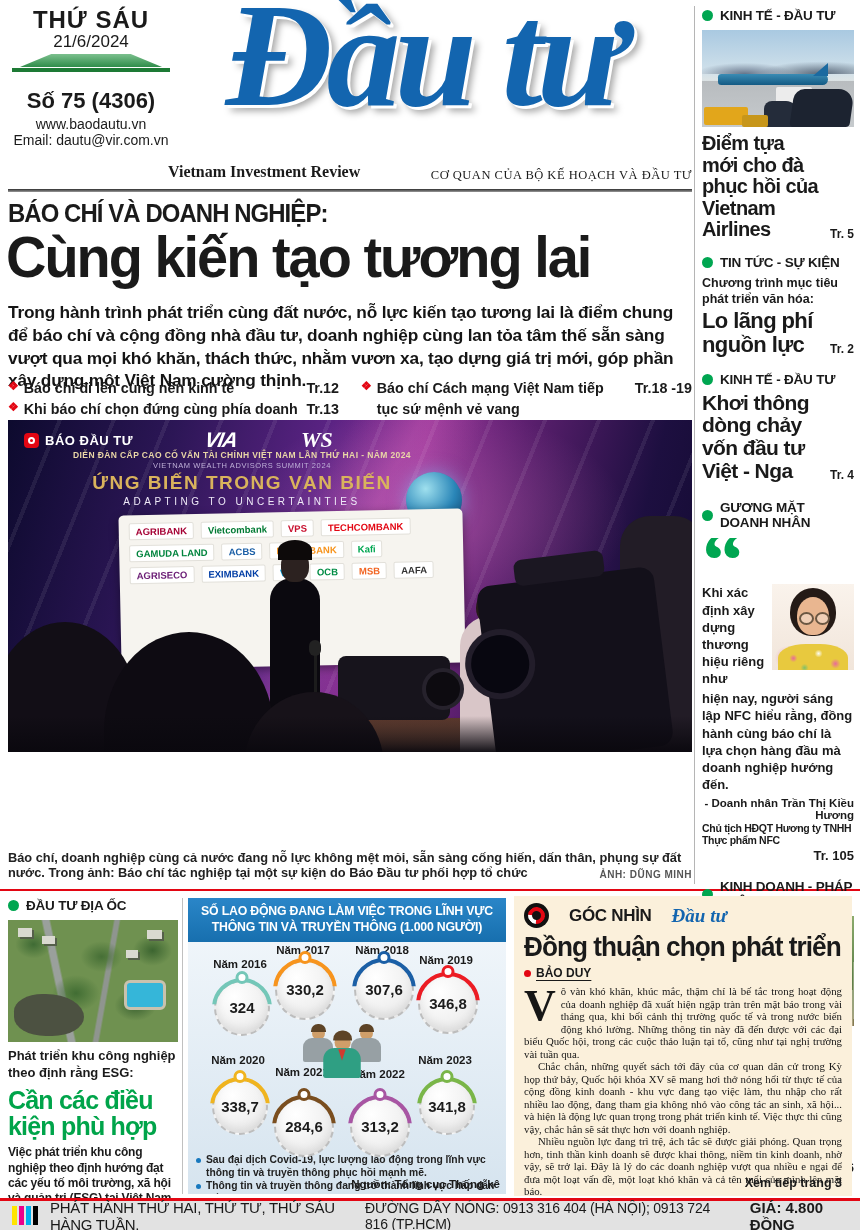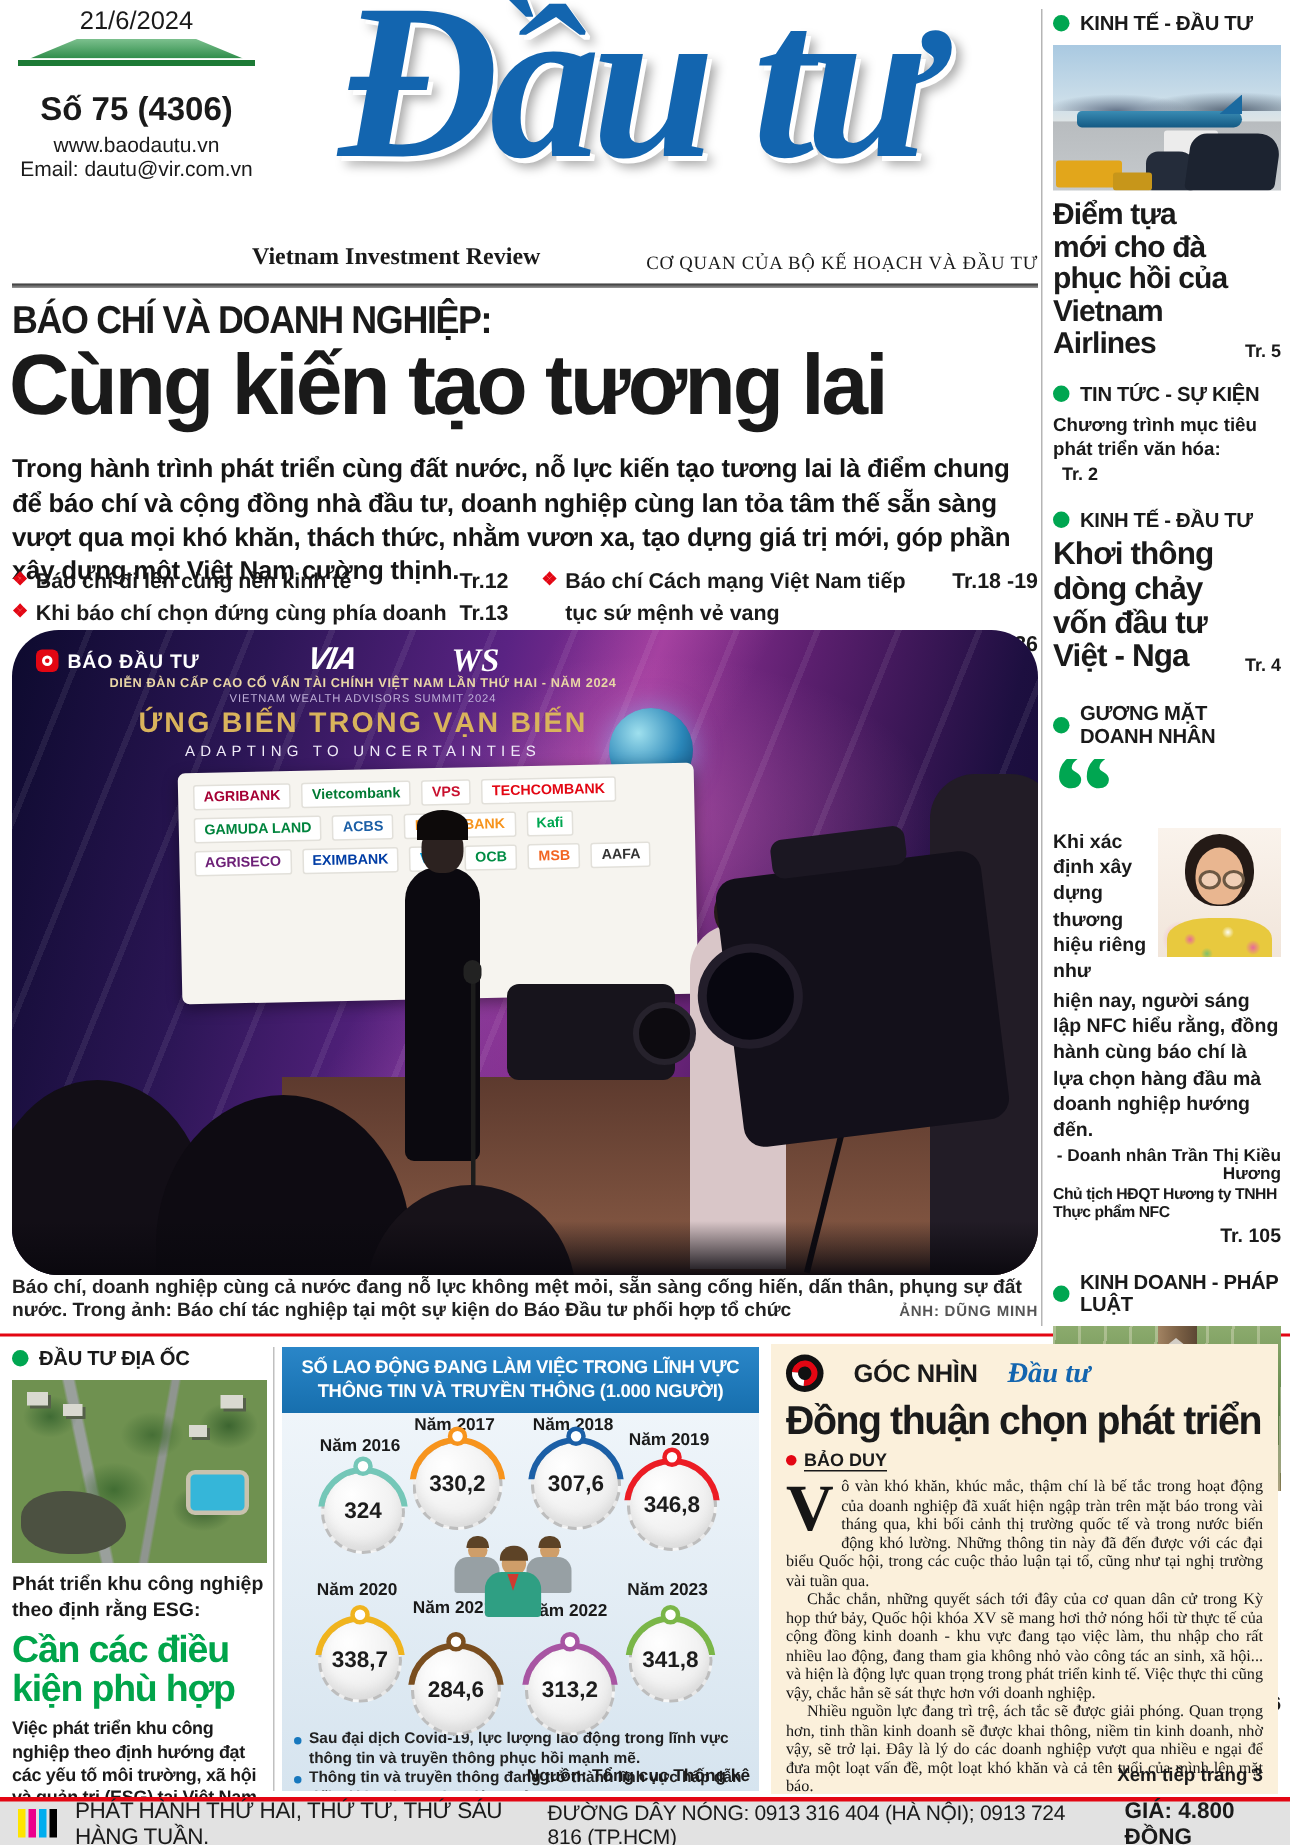--- a/index.html
+++ b/index.html
@@ -32,22 +32,22 @@
         letter-spacing:-2px;transform:scaleX(.98);transform-origin:left;white-space:nowrap;}
   .lede{position:absolute;left:8px;top:301px;width:684px;font-size:17.3px;font-weight:bold;
         line-height:1.32;letter-spacing:-.2px;color:#151515;}
   .index{position:absolute;left:8px;top:378px;width:684px;display:flex;gap:22px;}
   .index-col{flex:1;}
   .index-row{display:flex;font-size:14.3px;font-weight:bold;line-height:1.48;}
   .diamond{color:#E30613;margin-right:5px;font-size:12px;}
   .idx-t{flex:1;padding-right:6px;}
   .index-note{text-align:right;font-size:14.3px;font-weight:bold;line-height:1.48;}
   
-  .hero{position:absolute;left:8px;top:420px;width:684px;height:430px;margin:0;overflow:hidden;
-        background:linear-gradient(104deg,#0d0a2e 0%,#2c1656 22%,#5a2383 42%,#8f3194 55%,#5b1f6e 68%,#1d0f40 86%,#120a30 100%);border-radius:31px;}
+  .hero{position:absolute;left:8px;top:420px;width:684px;height:332px;margin:0;overflow:hidden;
+        background:linear-gradient(104deg,#0d0a2e 0%,#2c1656 22%,#5a2383 42%,#8f3194 55%,#5b1f6e 68%,#1d0f40 86%,#120a30 100%);}
   .hero-streaks{position:absolute;inset:0;
         background:repeating-linear-gradient(112deg,transparent 0 46px,rgba(255,255,255,.07) 46px 50px),
         radial-gradient(280px 160px at 62% 30%,rgba(255,150,220,.28),transparent 70%);}
   .hero-beam{position:absolute;inset:0;background:linear-gradient(118deg,transparent 40%,rgba(255,130,210,.20) 48%,transparent 56%);}
   .hero-globe{position:absolute;left:398px;top:52px;width:56px;height:56px;border-radius:50%;
         background:radial-gradient(circle at 35% 30%,#9fe0ee,#2a86b8 55%,#0a3c68);box-shadow:0 0 18px rgba(120,200,255,.5);}
   .hero-floor{position:absolute;left:180px;right:0;top:298px;bottom:0;
         background:linear-gradient(#5d3a2e,#8a5c46);}
   .hero-brandrow{position:absolute;left:16px;top:7px;width:440px;display:flex;align-items:center;color:#fff;}
   .hero-badge{width:15px;height:15px;border-radius:4px;background:#e30613;position:relative;margin-right:6px;flex:none;}
@@ -218,20 +218,21 @@
   .pub{font-size:15px;letter-spacing:-.3px;}
   .hotline{font-size:14px;margin-left:auto;letter-spacing:-.2px;}
   .price{font-size:15px;font-weight:bold;margin-left:24px;}
 </style>
 </head>
 <body>
 
 <div class="page">
 
   <div class="dateblock">
+    <div class="day">THỨ SÁU</div>
     <div class="date">21/6/2024</div>
     <div class="roof"></div>
     <div class="roofline"></div>
     <div class="issue">Số 75 (4306)</div>
     <div class="website">www.baodautu.vn</div>
     <div class="email">Email: dautu@vir.com.vn</div>
   </div>
   <div class="masthead">Đầu tư</div>
   <div class="tagline-left">Vietnam Investment Review</div>
   <div class="tagline-right">CƠ QUAN CỦA BỘ KẾ HOẠCH VÀ ĐẦU TƯ</div>
@@ -340,20 +341,21 @@
       <span class="sb-h1">Điểm tựa mới cho đà phục hồi của Vietnam Airlines</span>
       <span class="pg">Tr. 5</span>
     </div>
 
     <div class="sec mt14">
       <span class="dot"></span>
       <span>TIN TỨC - SỰ KIỆN</span>
     </div>
     <div class="sb-kicker">Chương trình mục tiêu phát triển văn hóa:</div>
     <div class="hl-row">
+      <span class="sb-h2">Lo lãng phí nguồn lực</span>
       <span class="pg">Tr. 2</span>
     </div>
 
     <div class="sec mt16">
       <span class="dot"></span>
       <span>KINH TẾ - ĐẦU TƯ</span>
     </div>
     <div class="hl-row" style="margin-top:5px">
       <span class="sb-h1" style="font-size:21px">Khơi thông dòng chảy vốn đầu tư Việt - Nga</span>
       <span class="pg">Tr. 4</span>

